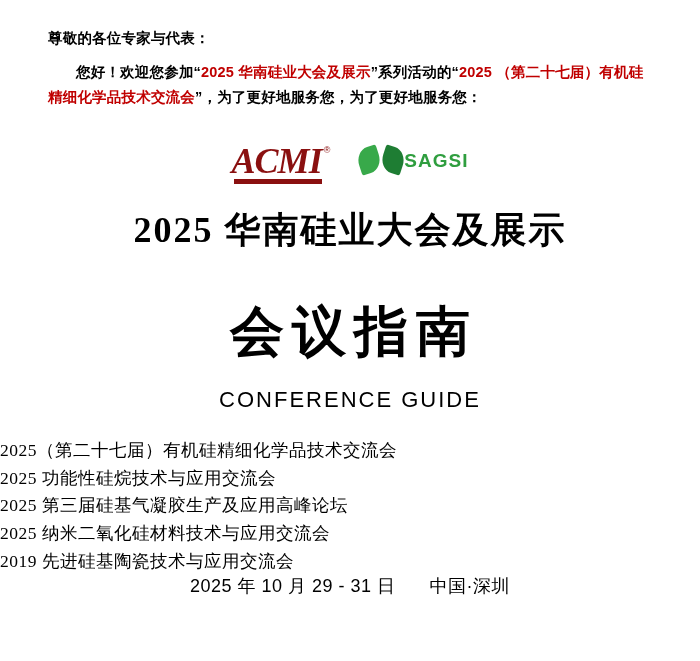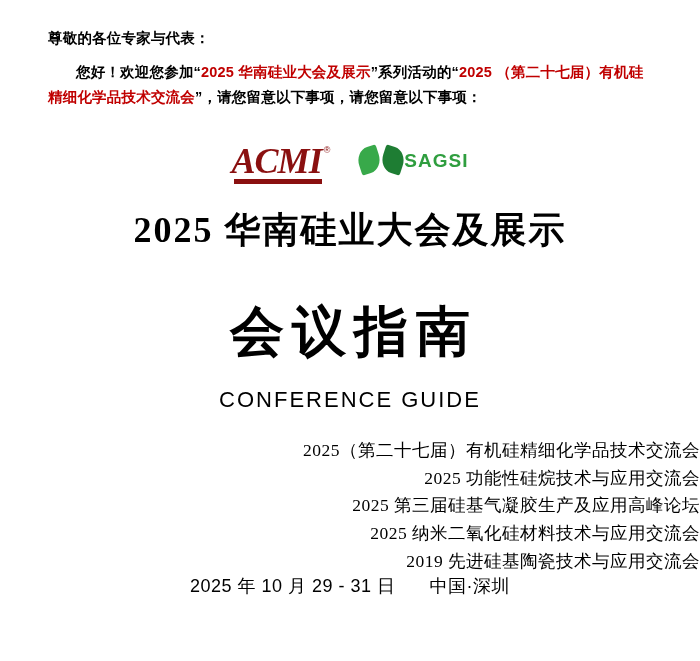--- a/index.html
+++ b/index.html
@@ -166,21 +166,21 @@
     letter-spacing: 2px;
     color: #000;
   }
 
   
   .events {
     position: absolute;
     top: 437px;
     left: 0;
     width: 700px;
-    text-align: right;
+    text-align: left;
     font-family: "Liberation Serif", serif;
     font-size: 17.5px;
     line-height: 1.58;
     color: #000;
     letter-spacing: 0.5px;
   }
   .events div {
     white-space: nowrap;
   }
 
@@ -201,21 +201,21 @@
     margin-left: 34px;
   }
 </style>
 </head>
 <body>
 
 <div class="page">
 
   <div class="greeting">
     <div class="greeting-salutation">尊敬的各位专家与代表：</div>
-    <div class="greeting-body"><span>您好！欢迎您参加“</span><span class="hl">2025 华南硅业大会及展示</span><span>”系列活动的“</span><span class="hl">2025 （第二十七届）有机硅精细化学品技术交流会</span><span>”，请您留意以下事项，请您留意以下事项：</span></div>
+    <div class="greeting-body"><span>您好！欢迎您参加“</span><span class="hl">2025 华南硅业大会及展示</span><span>”系列活动的“</span><span class="hl">2025 （第二十七届）有机硅精细化学品技术交流会</span><span>”，为了更好地服务您，为了更好地服务您：</span></div>
   </div>
 
   <div class="logos">
     <div class="logo-acmi">
       <span class="acmi-mark">ACMI</span>
       <span class="acmi-bar"></span>
       <span class="acmi-reg">®</span>
     </div>
     <div class="logo-sagsi">
       <span class="sagsi-leaf">

